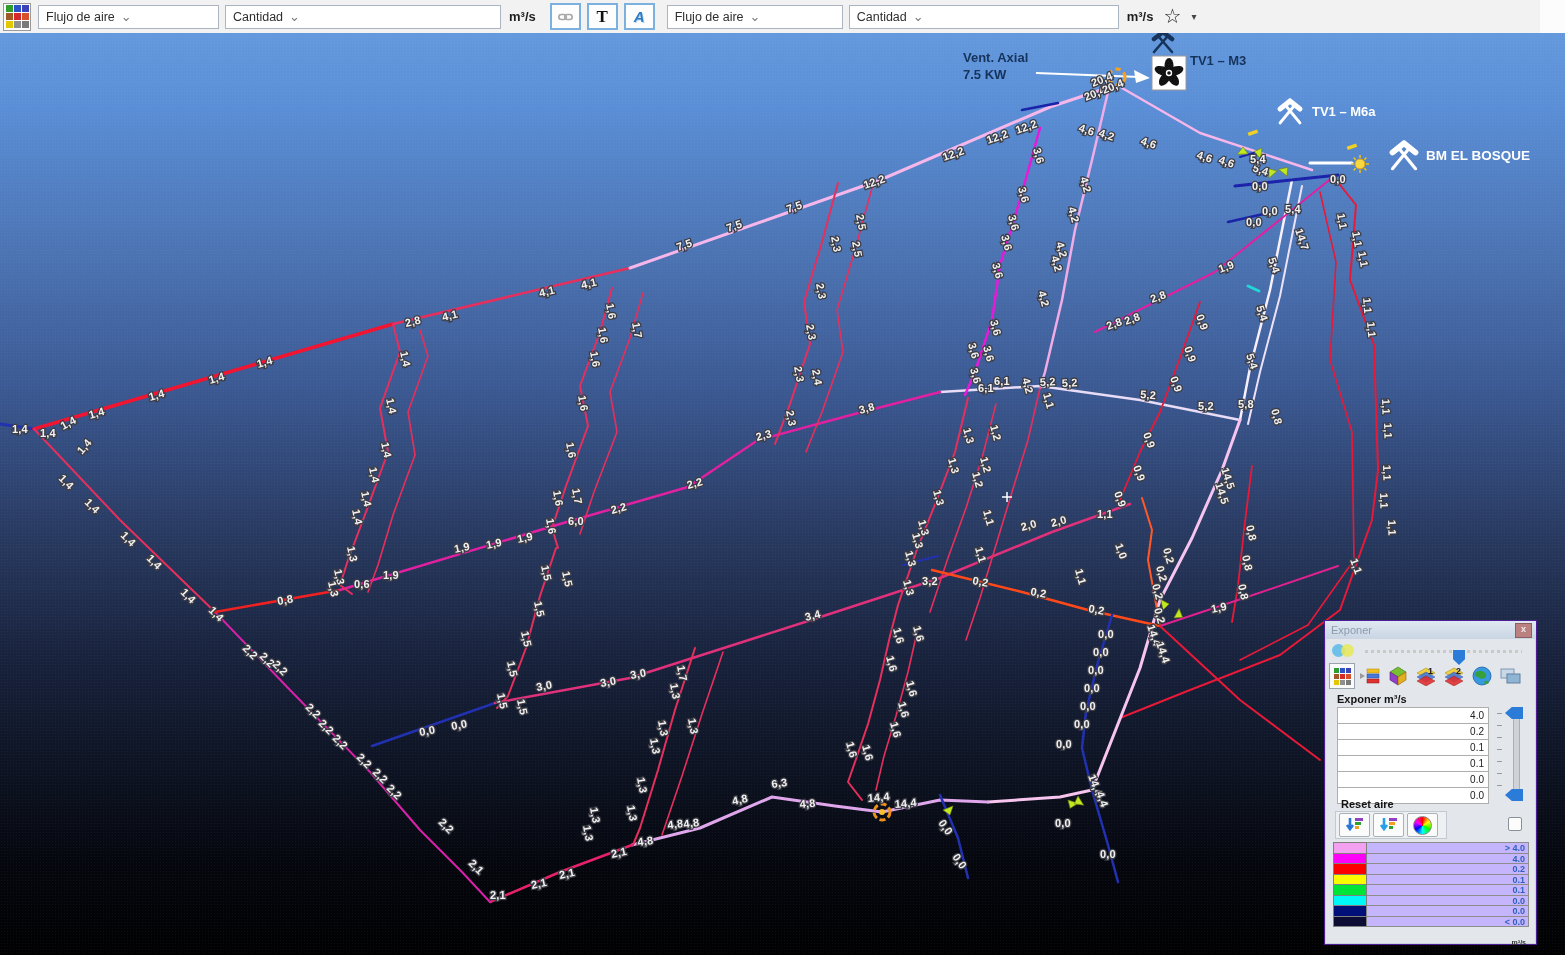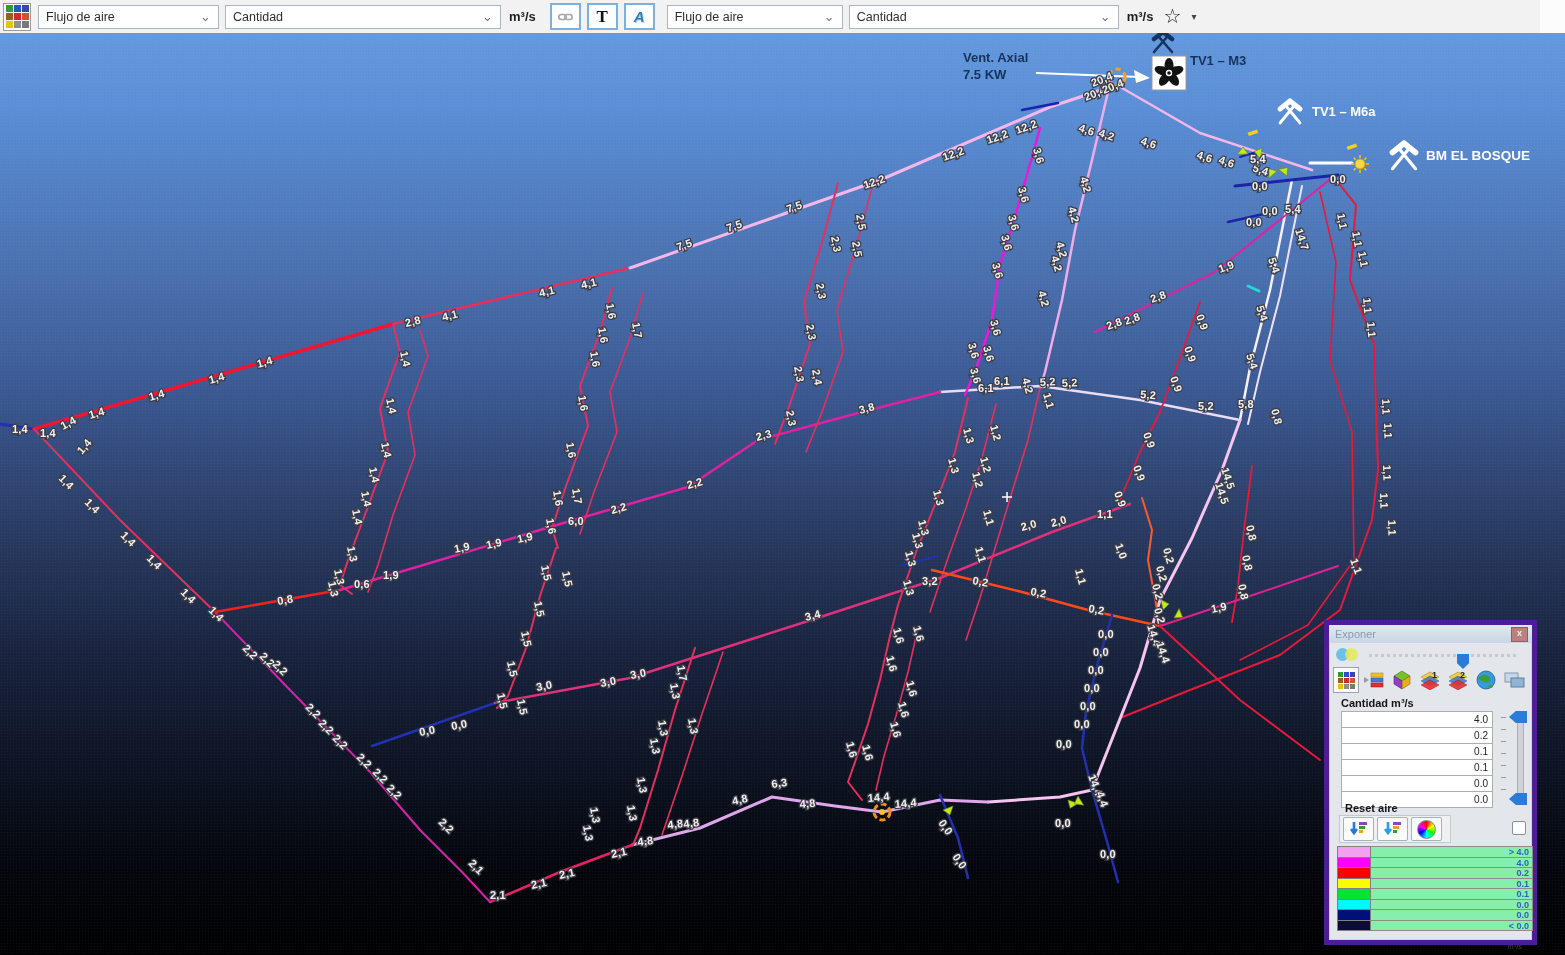--- a/index.html
+++ b/index.html
@@ -6,21 +6,21 @@
     font-family:"Liberation Sans",sans-serif;}
   
   .toolbar{position:absolute;left:0;top:0;width:1565px;height:33px;background:#f2f2f2;
     border-bottom:1px solid #d9d9d9;display:flex;align-items:center;}
   .toolbar .rightpad{position:absolute;right:0;top:0;width:25px;height:33px;background:#fcfcfc;}
   .gridbtn{width:28px;height:28px;margin-left:3px;background:#fff;border:1px solid #9a9a9a;
     display:flex;align-items:center;justify-content:center;}
   .grid9{display:grid;grid-template-columns:repeat(3,7px);grid-template-rows:repeat(3,7px);gap:1px;}
   .grid9 i{display:block;}
   .sel{background:#fff;border:1px solid #abb5c2;height:24px;display:flex;align-items:center;
-    justify-content:space-between;padding:0 7px;font-size:12.5px;color:#2e2e2e;box-sizing:border-box;}
+    justify-content:flex-start;padding:0 7px;font-size:12.5px;color:#2e2e2e;box-sizing:border-box;}
   .chev{color:#777;font-size:13px;line-height:10px;margin-left:6px;}
   .unit{font-size:13px;font-weight:700;color:#1d1d1d;margin:0 8px;}
   .tbtn{width:31px;height:27px;background:#fdfdfd;border:2px solid #7cb0de;box-sizing:border-box;
     display:flex;align-items:center;justify-content:center;margin-right:6px;}
   .tbtn.t{font-family:"Liberation Serif",serif;font-weight:700;font-size:17px;color:#111;}
   .tbtn.fa{color:#2f7cc4;font-weight:700;font-style:italic;font-size:15px;
     text-shadow:1px 1px 0 #bcd9f0;}
   .star{font-size:20px;color:#222;margin:0 4px 2px 2px;}
   .caret{font-size:10px;color:#444;margin-left:6px;}
   
@@ -30,21 +30,21 @@
   .viewport::after{content:"";position:absolute;inset:0;pointer-events:none;
     background-image:radial-gradient(rgba(255,255,255,0.045) 1px,transparent 1px);
     background-size:3px 3px;}
   svg text.nl{font-family:"Liberation Sans",sans-serif;font-size:11px;font-weight:700;
     fill:#f2f2f2;stroke:#3c3c44;stroke-width:2.6px;paint-order:stroke;letter-spacing:0.2px;}
   .ann{position:absolute;font-weight:700;white-space:nowrap;}
   .ann.navy{color:#15325a;font-size:13px;}
   .ann.white{color:#ffffff;font-size:13px;}
   
   .panel{position:absolute;left:1324px;top:620px;width:213px;height:325px;background:#e3e7ec;
-    border:5px solid #4c1d95;box-shadow:0 0 0 1px #ccd4dc inset;box-sizing:border-box;font-size:11px;}
+    border:1px solid #4c1d95;box-shadow:0 0 0 1px #ccd4dc inset;box-sizing:border-box;font-size:11px;}
   .panel .hdr{height:18px;background:linear-gradient(180deg,#dfe9f3,#c9d5e3);display:flex;
     align-items:center;justify-content:space-between;padding:0 4px 0 6px;}
   .panel .hdr .ttl{color:#8d9aae;font-size:11px;}
   .panel .closeb{width:15px;height:13px;background:#bb8080;border:1px solid #8e5f5f;color:#f4eaea;
     font-size:9px;line-height:11px;text-align:center;font-weight:700;}
   .vennrow{position:absolute;left:0;top:21px;width:100%;height:18px;}
   .venn{position:absolute;left:7px;top:2px;width:26px;height:14px;}
   .venn i{position:absolute;width:13px;height:13px;border-radius:50%;opacity:.85;}
   .slidetrack{position:absolute;left:40px;right:14px;top:8px;height:3px;
     background:repeating-linear-gradient(90deg,#c9c9c9 0 3px,transparent 3px 6px);}
@@ -68,21 +68,21 @@
   .resetlabel{position:absolute;left:16px;top:177px;font-weight:700;color:#141414;font-size:11px;}
   .btnrow{position:absolute;left:10px;top:190px;width:104px;height:26px;border:1px solid #c3c9d0;
     background:#eef1f4;display:flex;align-items:center;gap:3px;padding:0 3px;box-sizing:content-box;}
   .pbtn{width:29px;height:22px;background:#fbfbfb;border:1px solid #a8b0b8;border-radius:2px;
     display:flex;align-items:center;justify-content:center;}
   .wheel{width:17px;height:17px;border-radius:50%;
     background:conic-gradient(#f00,#ff0,#0f0,#0ff,#00f,#f0f,#f00);border:1px solid #888;}
   .legend{position:absolute;left:8px;top:222px;width:196px;}
   .lrow{display:flex;height:11.5px;margin-top:-1px;}
   .lrow .sw{width:34px;border:1px solid #808080;box-sizing:border-box;}
-  .lrow .lv{flex:1;border:1px solid #8d8d8d;border-left:none;background:#86efac;box-sizing:border-box;
+  .lrow .lv{flex:1;border:1px solid #8d8d8d;border-left:none;background:#c4b5fd;box-sizing:border-box;
     text-align:right;font-size:9px;font-weight:700;color:#3060c0;line-height:10px;padding-right:3px;padding-left:40px;}
   .lfoot{position:absolute;right:10px;top:318px;font-size:7px;color:#333;font-weight:700;}
 </style>
 </head>
 <body>
 
 <div class="toolbar">
   <button class="gridbtn">
     <span class="grid9">
         <i style="background: rgb(47, 158, 47);"></i>
@@ -551,21 +551,21 @@
         <path d="M3,5 Q6,4 7,7 Q4,9 2,7Z" fill="#38a038"></path>
       </svg>
     </div>
     <div class="tab">
       <svg width="22" height="18" viewBox="0 0 22 18">
         <rect x="2" y="2" width="13" height="9" fill="#c8d8e8" stroke="#8098b0"></rect>
         <rect x="8" y="7" width="13" height="9" fill="#90b4d4" stroke="#60809c"></rect>
       </svg>
     </div>
   </div>
-  <div class="seclabel">Cantidad m³/s</div>
+  <div class="seclabel">Exponer m³/s</div>
   <div class="rows" id="valrows">
       <div class="vrow">4.0</div>
       <div class="vrow">0.2</div>
       <div class="vrow">0.1</div>
       <div class="vrow">0.1</div>
       <div class="vrow">0.0</div>
       <div class="vrow">0.0</div>
     </div>
   <div class="ticks" id="vticks">
       <i></i>

